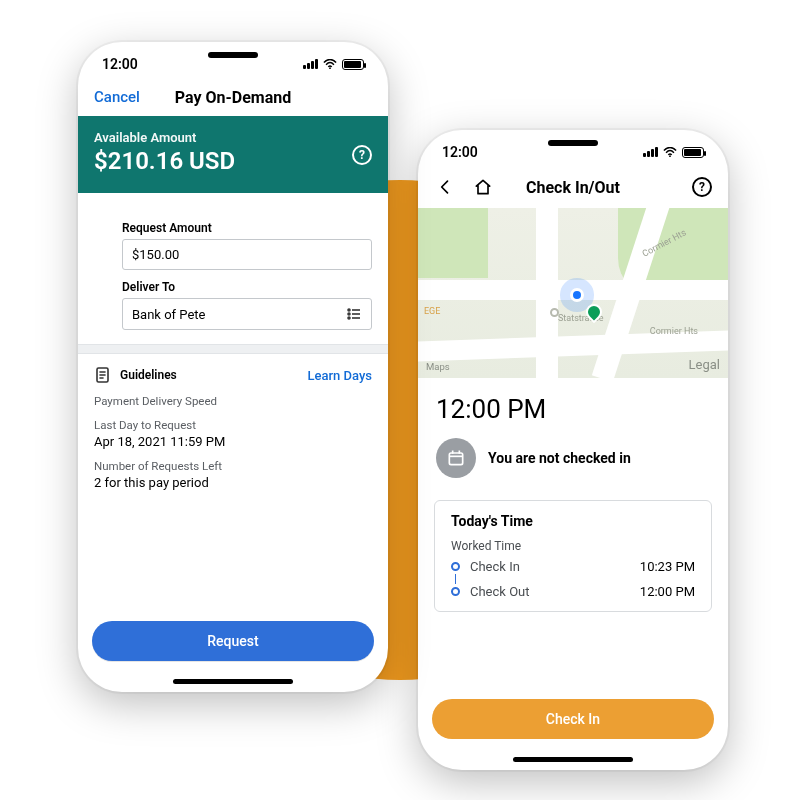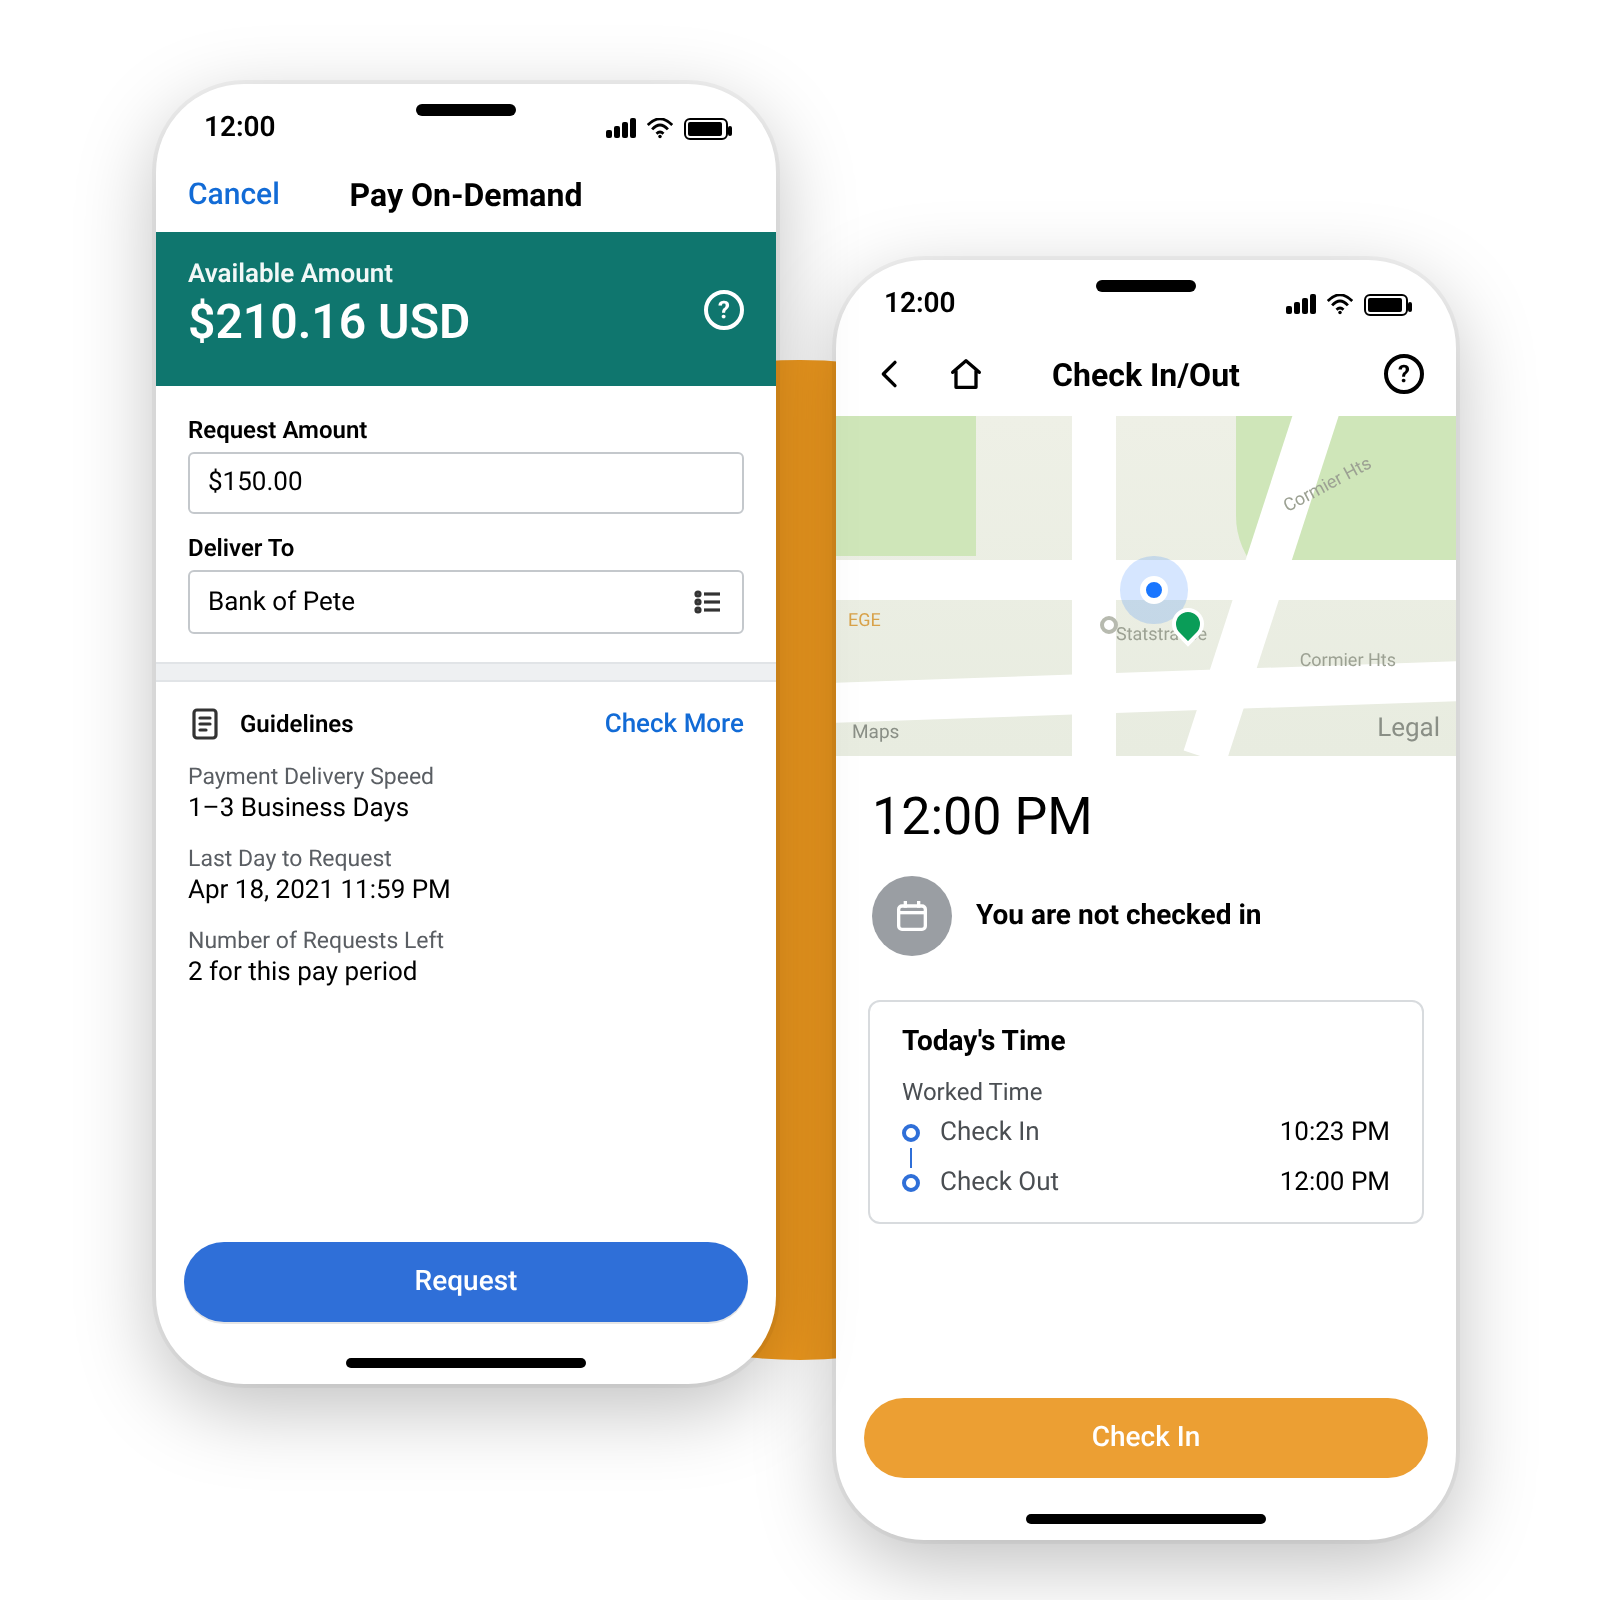--- a/index.html
+++ b/index.html
@@ -30,21 +30,21 @@
   .nav-icons-left { display:flex; gap:16px; align-items:center; }
   .icon-btn { width:22px; height:22px; display:flex; align-items:center; justify-content:center; color:#000; }
   .icon-btn svg{width:20px; height:20px; stroke:#000; fill:none; stroke-width:2; stroke-linecap:round; stroke-linejoin:round;}
 
   .blue-banner { background:#0f766e; color:#fff; padding:14px 16px 18px; position:relative; }
   .blue-banner .lbl{ font-size:13px; font-weight:600; opacity:.95; }
   .blue-banner .amt{ font-size:24px; font-weight:600; margin-top:2px; }
   .help-circle { position:absolute; right:16px; top:50%; transform:translateY(-50%); width:20px;height:20px;border:2px solid currentColor;border-radius:50%; display:flex;align-items:center;justify-content:center; font-size:12px; font-weight:700;}
   .help-circle.black{ color:#000; border-color:#000; position:static; transform:none; margin-left:auto;}
 
-  .form-area { padding: 15px 16px 14px; }
+  .form-area { padding: 28px 16px 14px; margin-left: 28px; }
   .field-lbl { font-size:12px; font-weight:600; margin-bottom:4px; color:#000;}
   .input { width:100%; border:1px solid #c4c8cc; border-radius:3px; padding:7px 9px; font-size:13px; color:#000; background:#fff; display:flex; align-items:center; justify-content:space-between;}
   .input input{ border:none; outline:none; font-size:13px; width:100%; background:transparent;}
   .list-icon{ width:16px;height:16px; }
   .list-icon svg{width:16px;height:16px;stroke:#333; fill:none; stroke-width:1.6;}
 
   .spacer-bar { height:10px; background:#eef0f2; border-top:1px solid #e1e4e7; border-bottom:1px solid #e1e4e7; }
 
   .guidelines { padding: 12px 16px 10px; }
   .g-head { display:flex; align-items:center; gap:8px; }
@@ -151,25 +151,24 @@
     <div class="g-head">
       <span class="g-icon">
         <svg viewBox="0 0 18 18">
             <rect x="3" y="2" width="11" height="14" rx="1.5"></rect>
             <line x1="6" y1="6" x2="11" y2="6"></line>
             <line x1="6" y1="9" x2="11" y2="9"></line>
             <line x1="6" y1="12" x2="9" y2="12"></line>
           </svg>
       </span>
       <span class="title">Guidelines</span>
-      <span class="more">Check More</span>
+      <span class="more">Learn Days</span>
     </div>
     <div class="g-row">
       <div class="k">Payment Delivery Speed</div>
-      <div class="v">1–3 Business Days</div>
     </div>
     <div class="g-row">
       <div class="k">Last Day to Request</div>
       <div class="v">Apr 18, 2021 11:59 PM</div>
     </div>
     <div class="g-row">
       <div class="k">Number of Requests Left</div>
       <div class="v">2 for this pay period</div>
     </div>
   </div>

